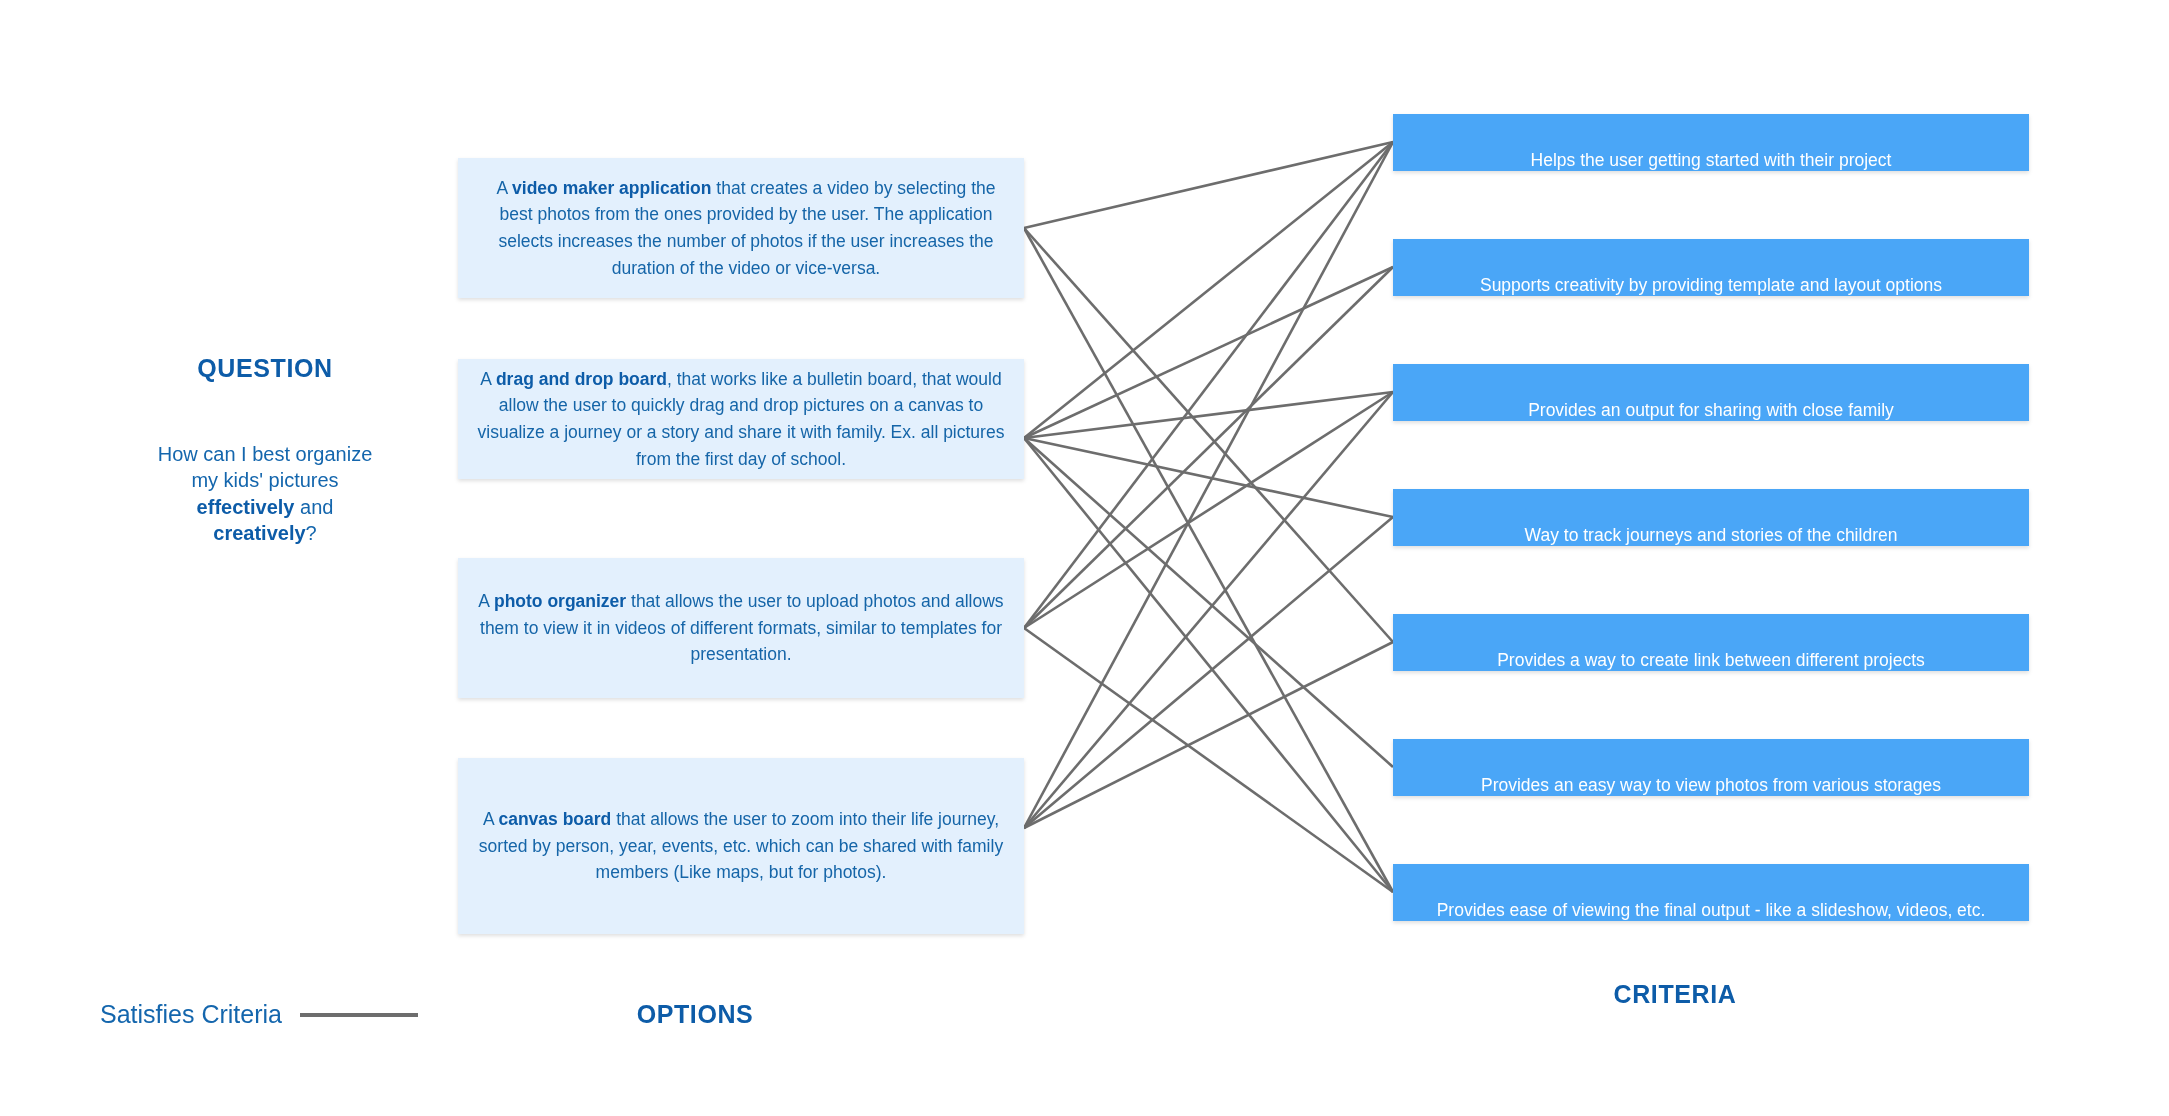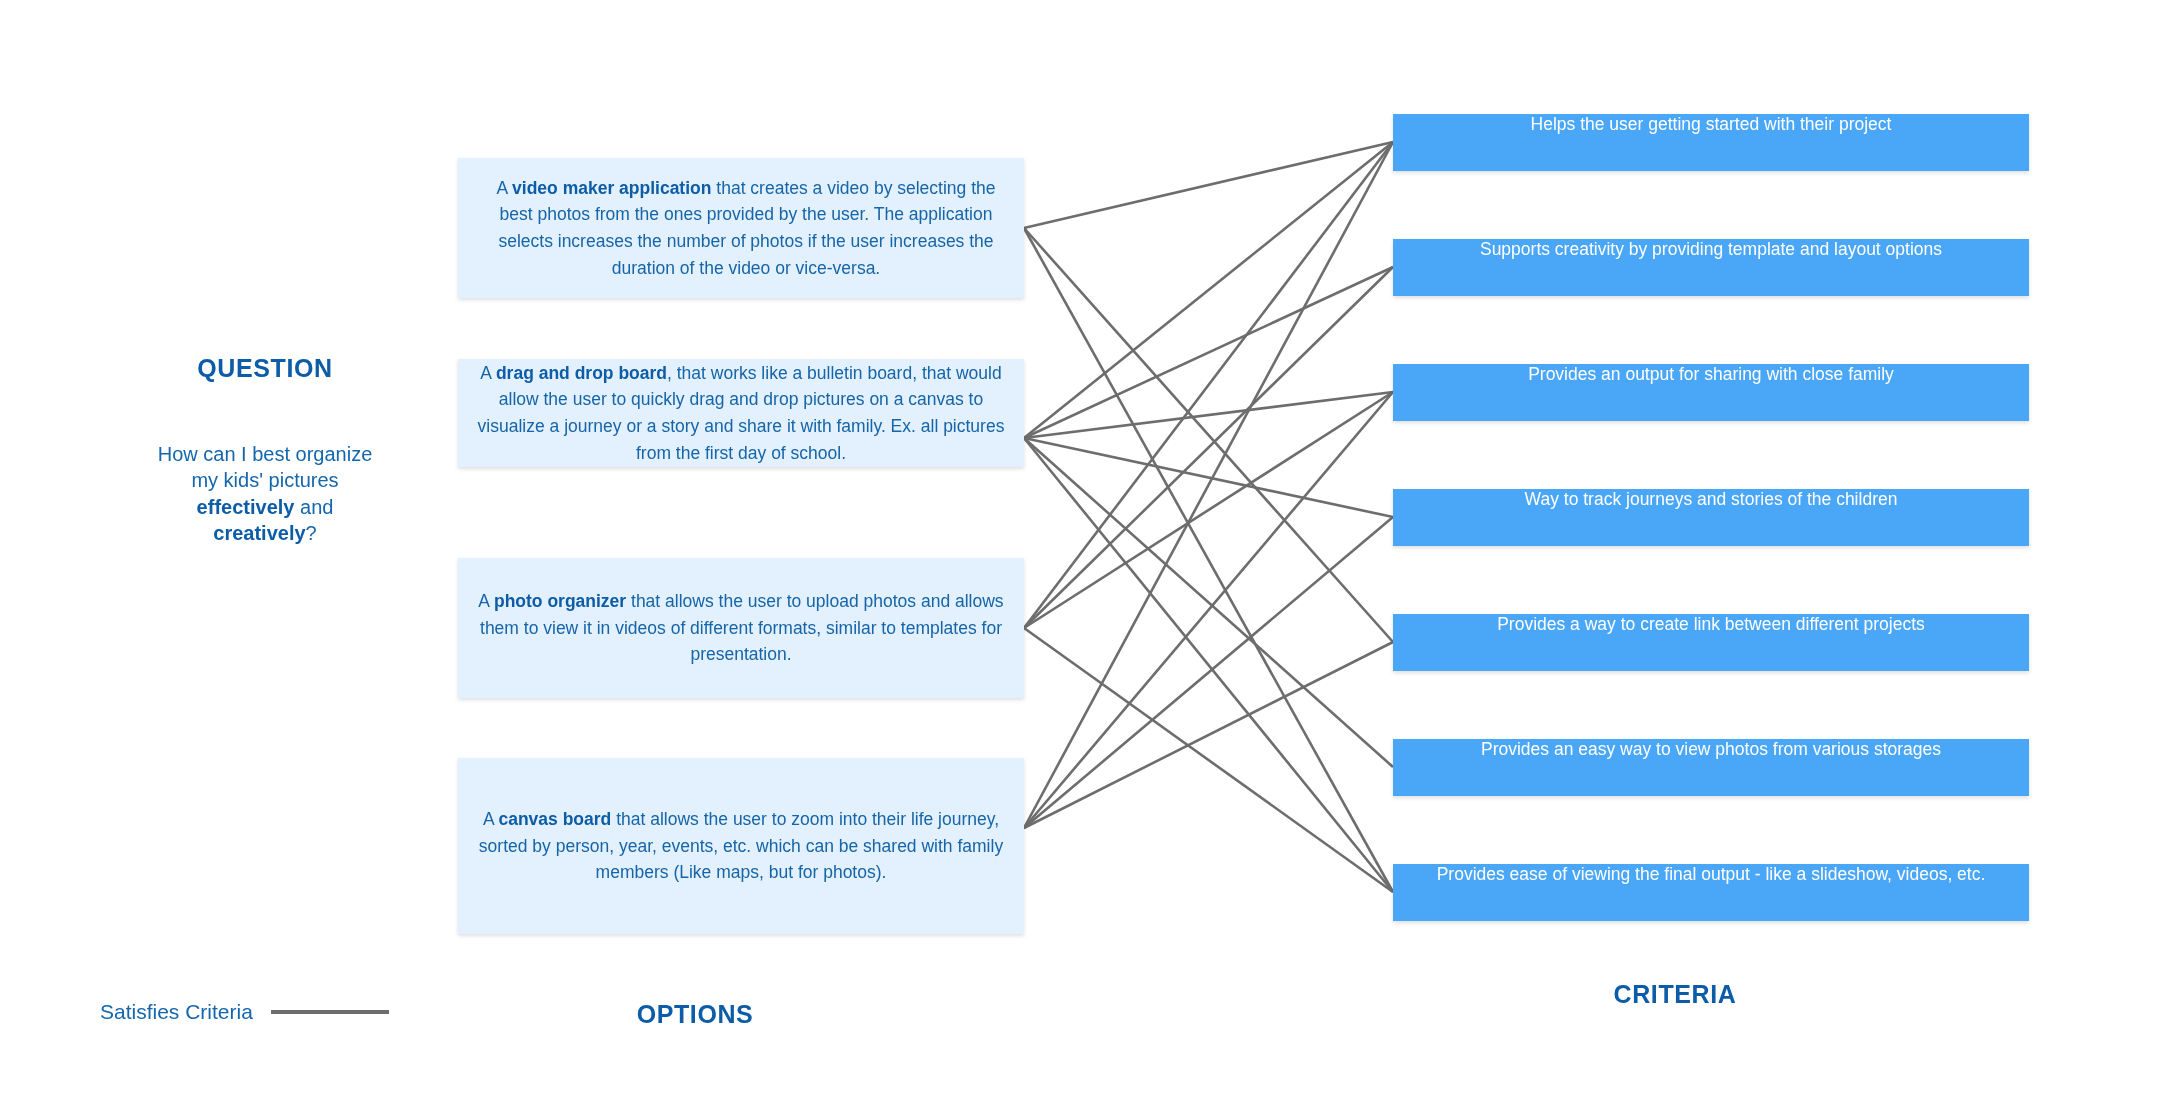--- a/index.html
+++ b/index.html
@@ -49,21 +49,21 @@
   
   #legend {
     position: absolute;
     left: 100px;
     top: 1000px;
     display: flex;
     align-items: center;
     gap: 18px;
   }
   #legend-label {
-    font-size: 21px;
+    font-size: 25px;
     color: #1466ad;
     white-space: nowrap;
   }
   #legend-line {
     width: 118px;
     height: 4px;
     background: #6d6d6d;
   }
 
   
@@ -90,35 +90,35 @@
     display: flex;
     align-items: center;
     justify-content: center;
     text-align: center;
     font-size: 17.5px;
     line-height: 1.52;
     color: #1565a8;
   }
   .option-card b { font-weight: bold; color: #0d5ca8; }
   #option-0 { top: 158px; height: 140px; padding-left: 26px; }
-  #option-1 { top: 359px; height: 108px; }
+  #option-1 { top: 359px; height: 120px; }
   #option-2 { top: 558px; height: 140px; }
   #option-3 { top: 758px; height: 176px; }
 
   
   .criterion-bar {
     position: absolute;
     left: 1393px;
     width: 636px;
     height: 57px;
     background: #4aa6f7;
     box-shadow: 0 2px 4px rgba(0,0,0,0.13);
     box-sizing: border-box;
     display: flex;
-    align-items: flex-start;
+    align-items: flex-end;
     justify-content: center;
     text-align: center;
     color: #ffffff;
     font-size: 17.5px;
     padding: 0 14px;
   }
   #criterion-0 { top: 114px; }
   #criterion-1 { top: 239px; }
   #criterion-2 { top: 364px; }
   #criterion-3 { top: 489px; }

